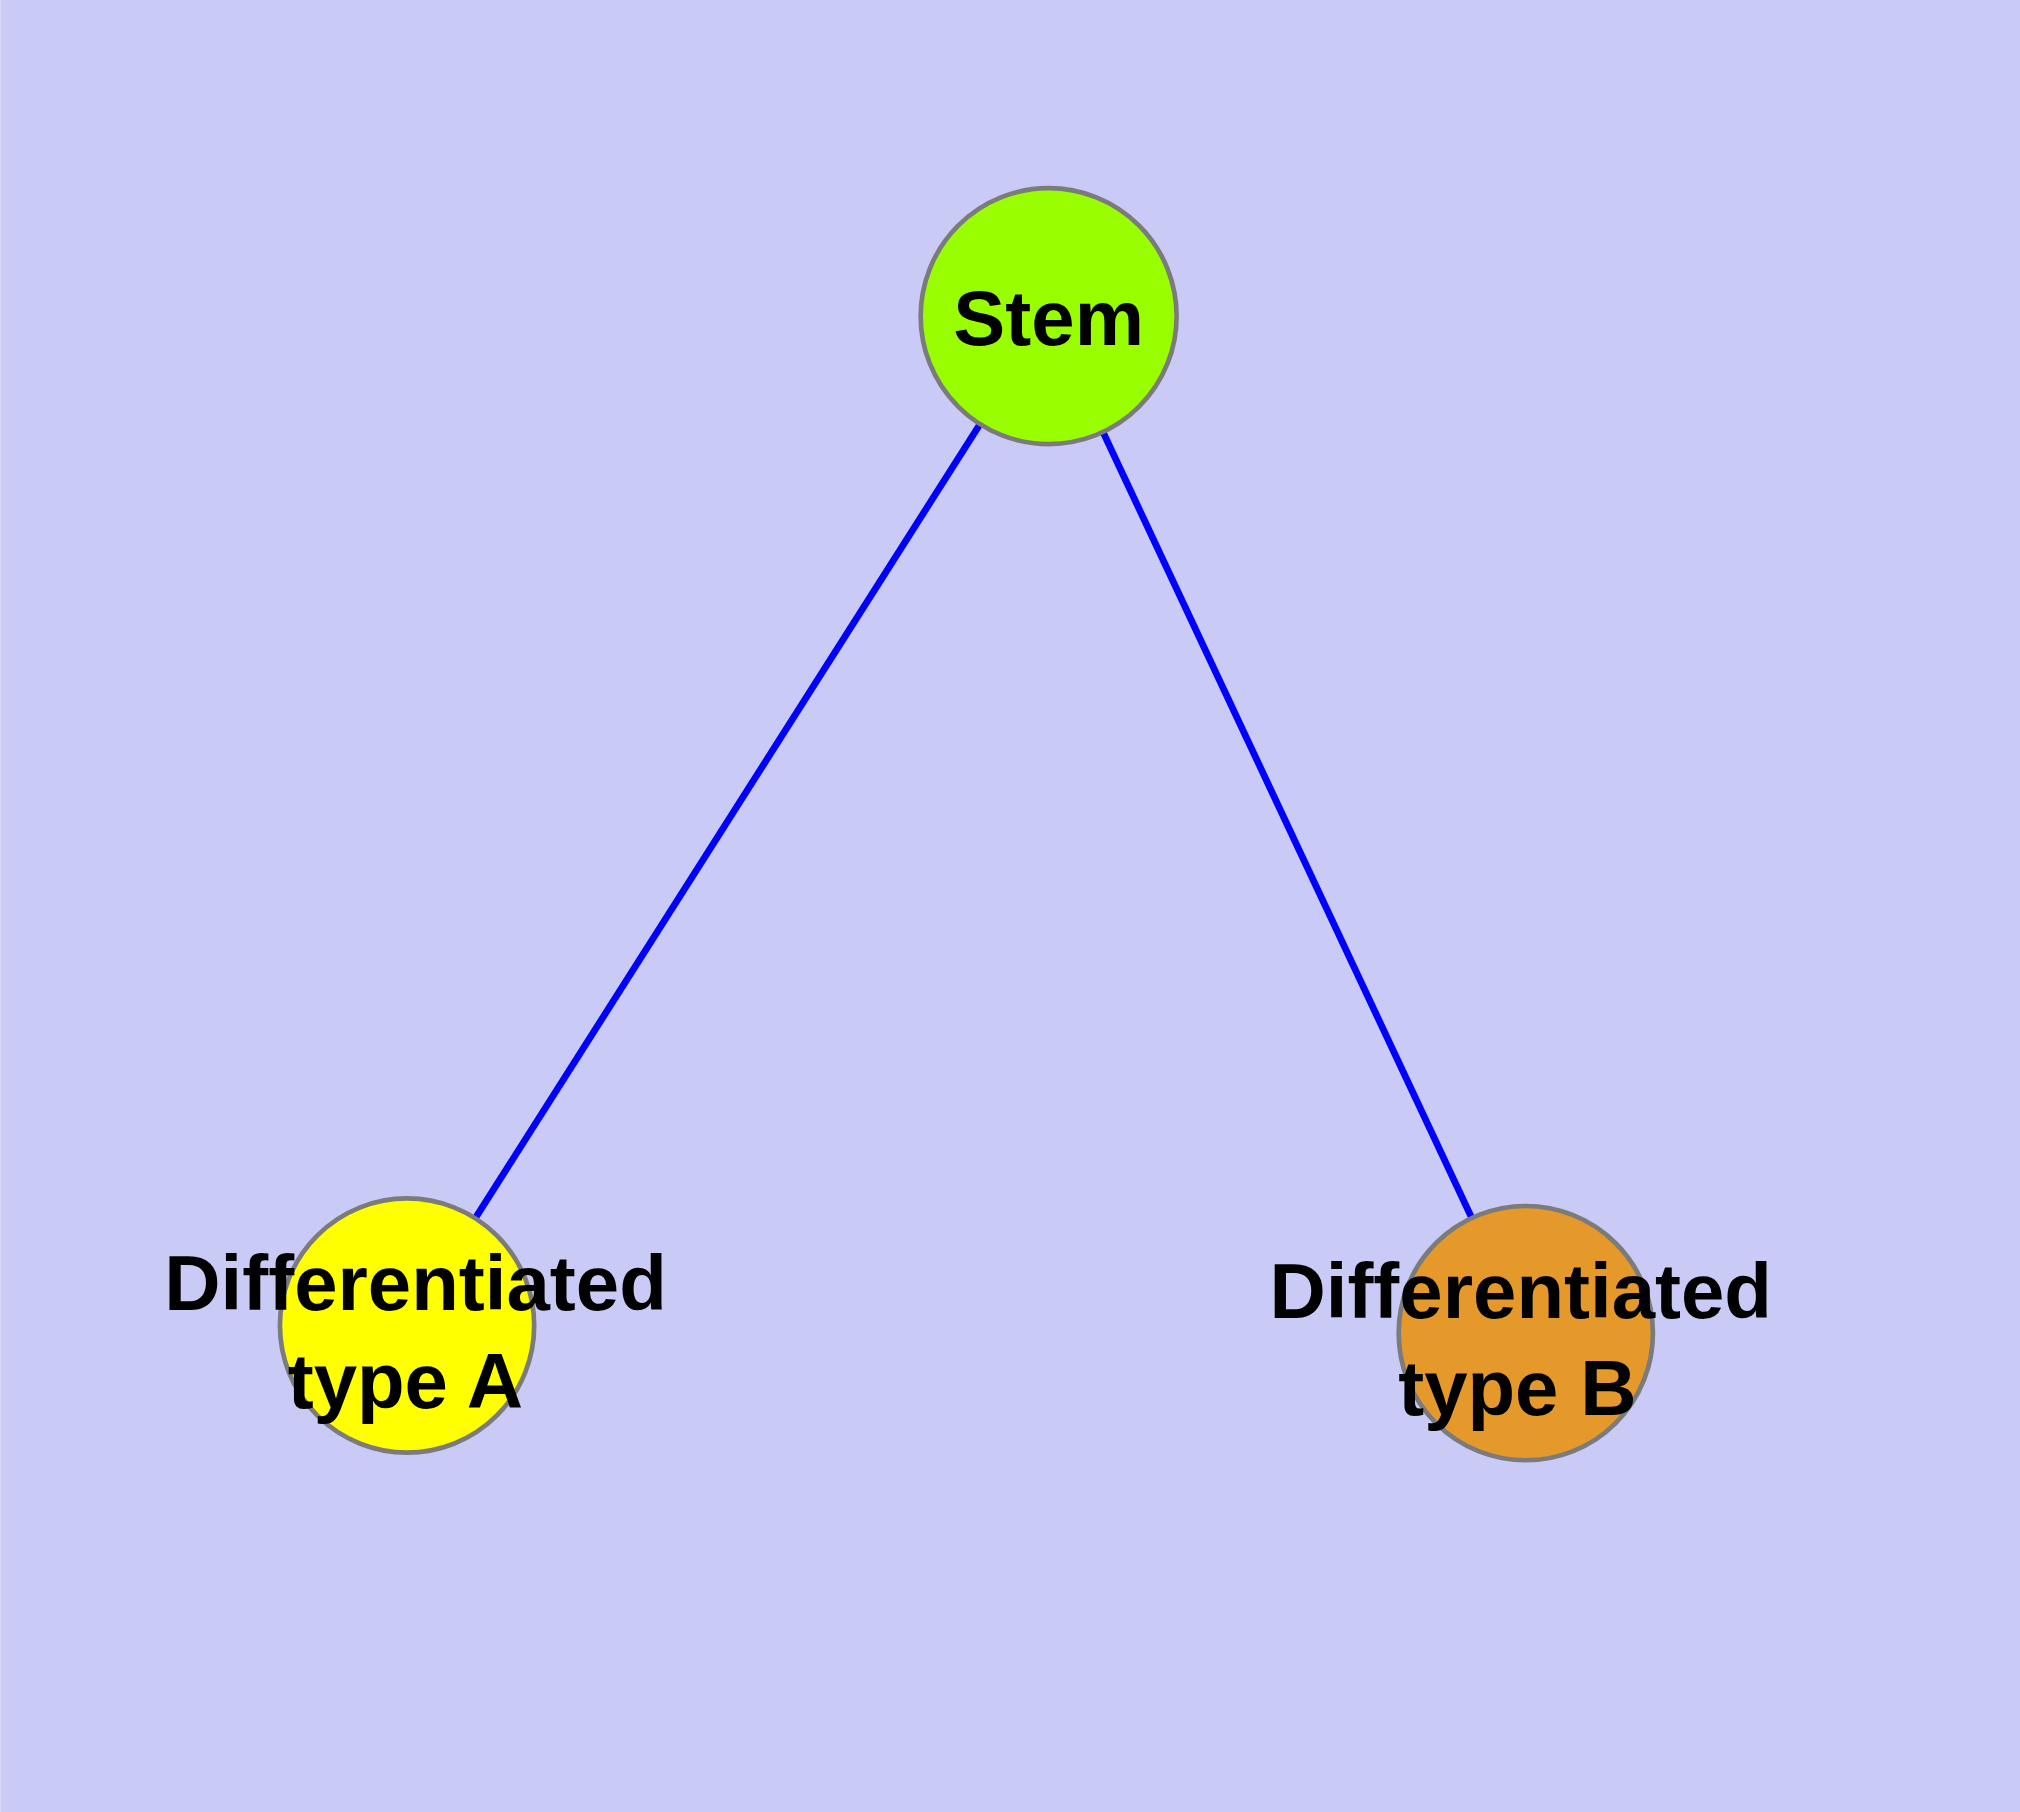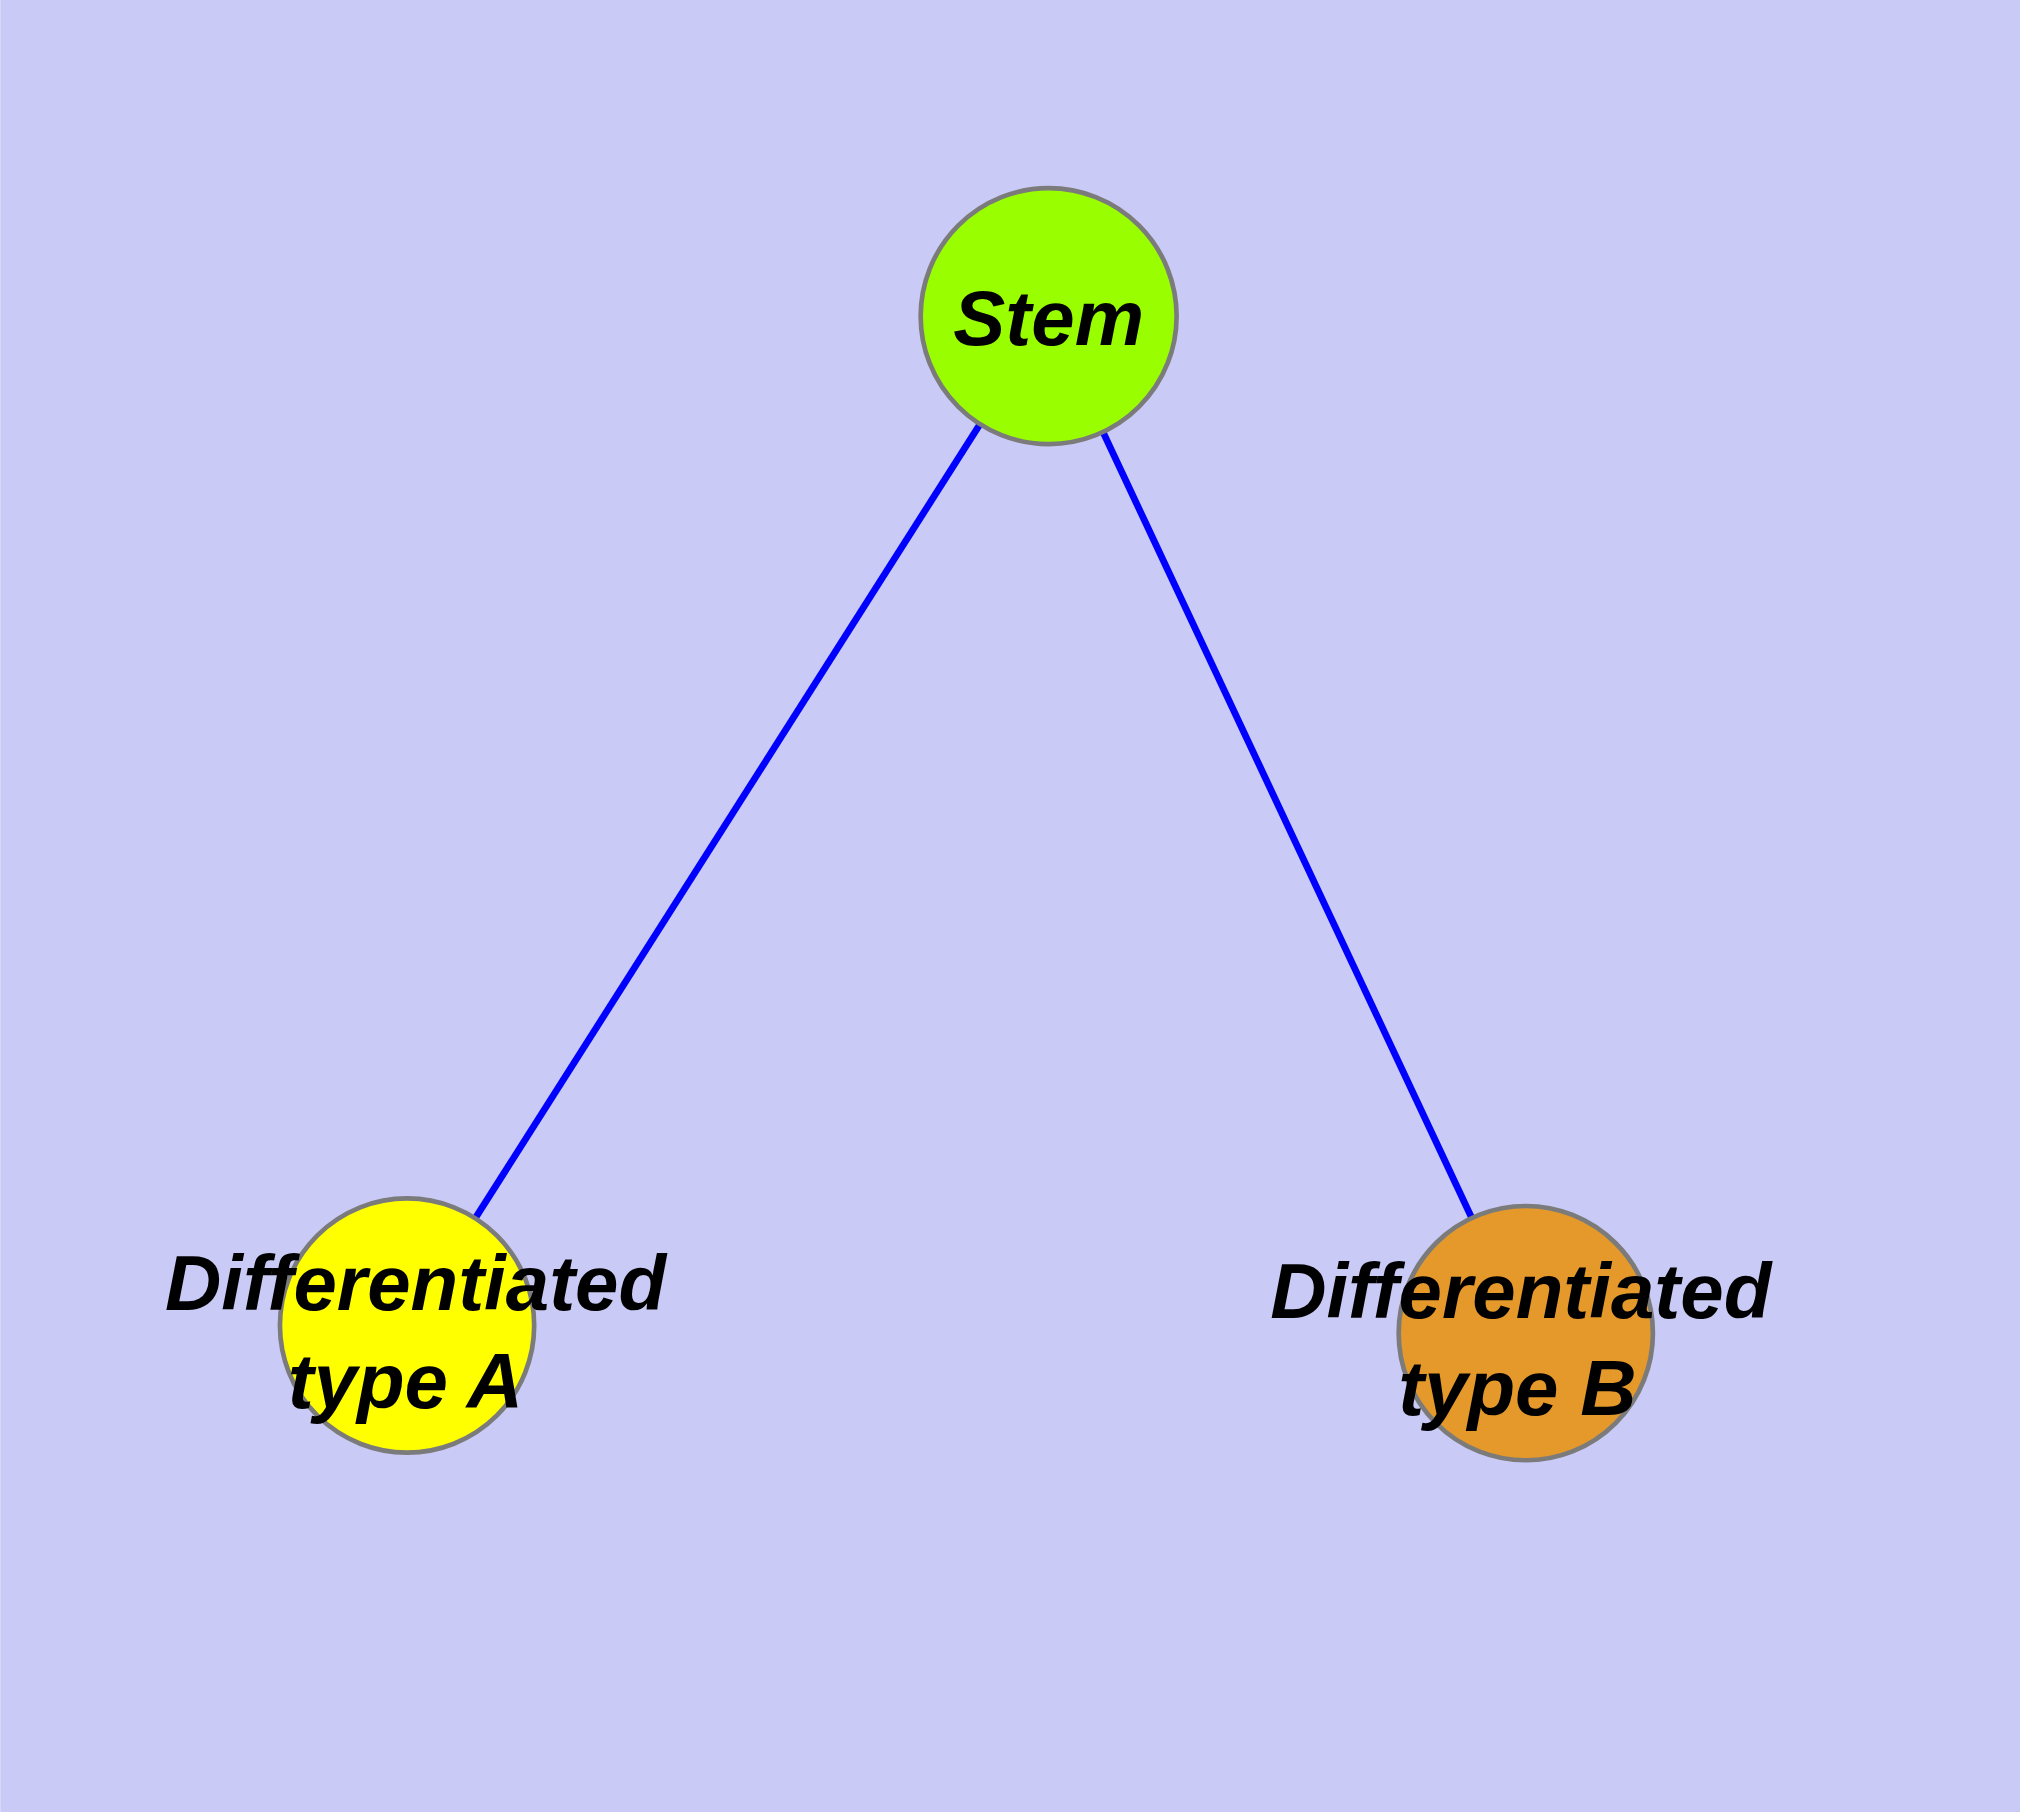--- a/index.html
+++ b/index.html
@@ -9,21 +9,20 @@
   body {
     width: 2021px;
     height: 1812px;
     overflow: hidden;
     font-family: "Liberation Sans", "DejaVu Sans", sans-serif;
   }
   .stage {
     position: relative;
     width: 2021px;
     height: 1812px;
-    font-style: italic;
   }
   svg { display: block; }
   .edge {
     stroke-width: 8;
     stroke-linecap: butt;
   }
   .node {
     stroke-width: 5.5;
   }
   .node-label {

